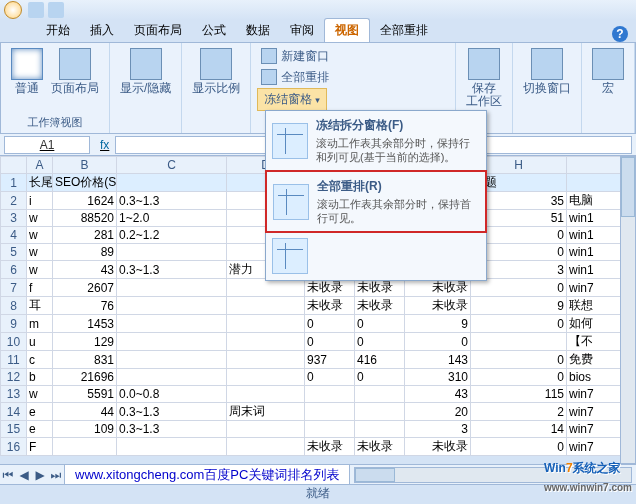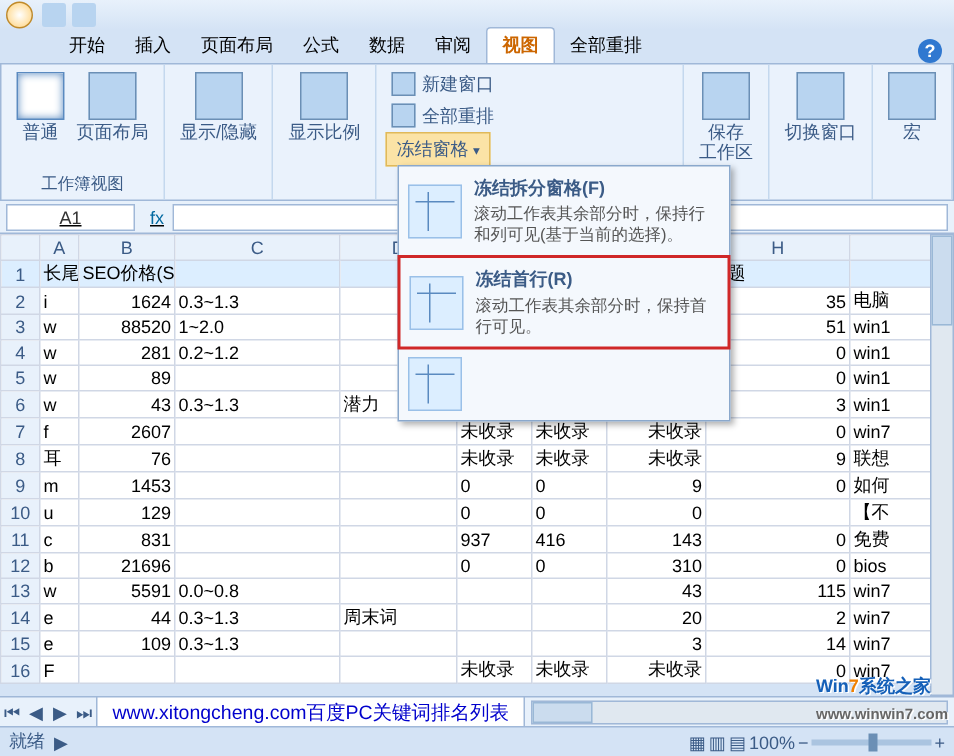--- a/index.html
+++ b/index.html
@@ -54,26 +54,26 @@
 .dd-text b { color:#3b5b86; display:block; margin-bottom:2px; }
 .dd-text span { color:#555; font-size:11px; line-height:14px; display:block; }
 
 .tabbar { position:absolute; bottom:20px; left:0; right:0; height:20px; background:#e8f1fb; border-top:1px solid #a0b8d8; display:flex; align-items:center; }
 .tabbar .nav { display:flex; }
 .tabbar .nav span { width:16px; text-align:center; color:#3b5b86; cursor:pointer; }
 .sheet-tab { background:#fff; border:1px solid #a0b8d8; border-bottom:none; padding:1px 10px; color:#0000cc; font-size:13px; cursor:pointer; }
 .hscroll { flex:1; height:16px; background:#e0e8f0; margin:0 4px; border:1px solid #a0b8d8; position:relative; }
 .hscroll .thumb { position:absolute; left:0; width:40px; top:0; bottom:0; background:#cbdcee; border:1px solid #9ab8d6; }
 
-.statusbar { position:absolute; bottom:0; left:0; right:0; height:20px; background:#d4e3f5; border-top:1px solid #a0b8d8; display:flex; align-items:center; padding:0 6px; color:#3b5b86; }
+.statusbar { position:absolute; bottom:0; left:0; right:0; height:20px; background:#d4e3f5; border-top:1px solid #a0b8d8; display:flex; align-items:center; padding:0 6px; color:#3b5b86;flex-direction:column; }
 .statusbar .spacer { flex:1; }
 .zoom { display:flex; align-items:center; gap:2px; }
 .zoom .track { width:80px; height:4px; background:#aac4e0; position:relative; }
 .zoom .track .knob { position:absolute; left:38px; top:-4px; width:6px; height:12px; background:#6b8fb5; }
-.watermark { position:absolute; right:4px; bottom:20px; font-size:16px; font-weight:bold; color:#1560b8; text-shadow:1px 1px #fff; z-index:60; pointer-events:none; }
+.watermark { position:absolute; right:4px; bottom:9px; font-size:16px; font-weight:bold; color:#1560b8; text-shadow:1px 1px #fff; z-index:60; pointer-events:none; }
 .watermark small{color:#f08000;}
 .vscroll { position:absolute; right:0; top:156px; bottom:40px; width:16px; background:#e0e8f0; border:1px solid #a0b8d8; }
 .vscroll .thumb { position:absolute; top:0; height:60px; left:0; right:0; background:#cbdcee; border:1px solid #9ab8d6; }
 </style>
 </head>
 <body>
 
 <div class="titlebar">
   <div class="office-btn"></div>
   <div class="qat-icon"></div>
@@ -376,21 +376,21 @@
     <div class="dd-item">
       <div class="dd-ico"></div>
     <div class="dd-text">
         <b>冻结拆分窗格(F)</b>
     <span>滚动工作表其余部分时，保持行和列可见(基于当前的选择)。</span>
       </div>
     </div>
     <div class="dd-item highlight">
       <div class="dd-ico"></div>
     <div class="dd-text">
-        <b>冻结首行(R)</b>
+        <b>全部重排(R)</b>
     <span>滚动工作表其余部分时，保持首行可见。</span>
       </div>
     </div>
     <div class="dd-item">
       <div class="dd-ico"></div>
     </div>
   </div>
 
 <div class="vscroll">
     <div class="thumb"></div>

